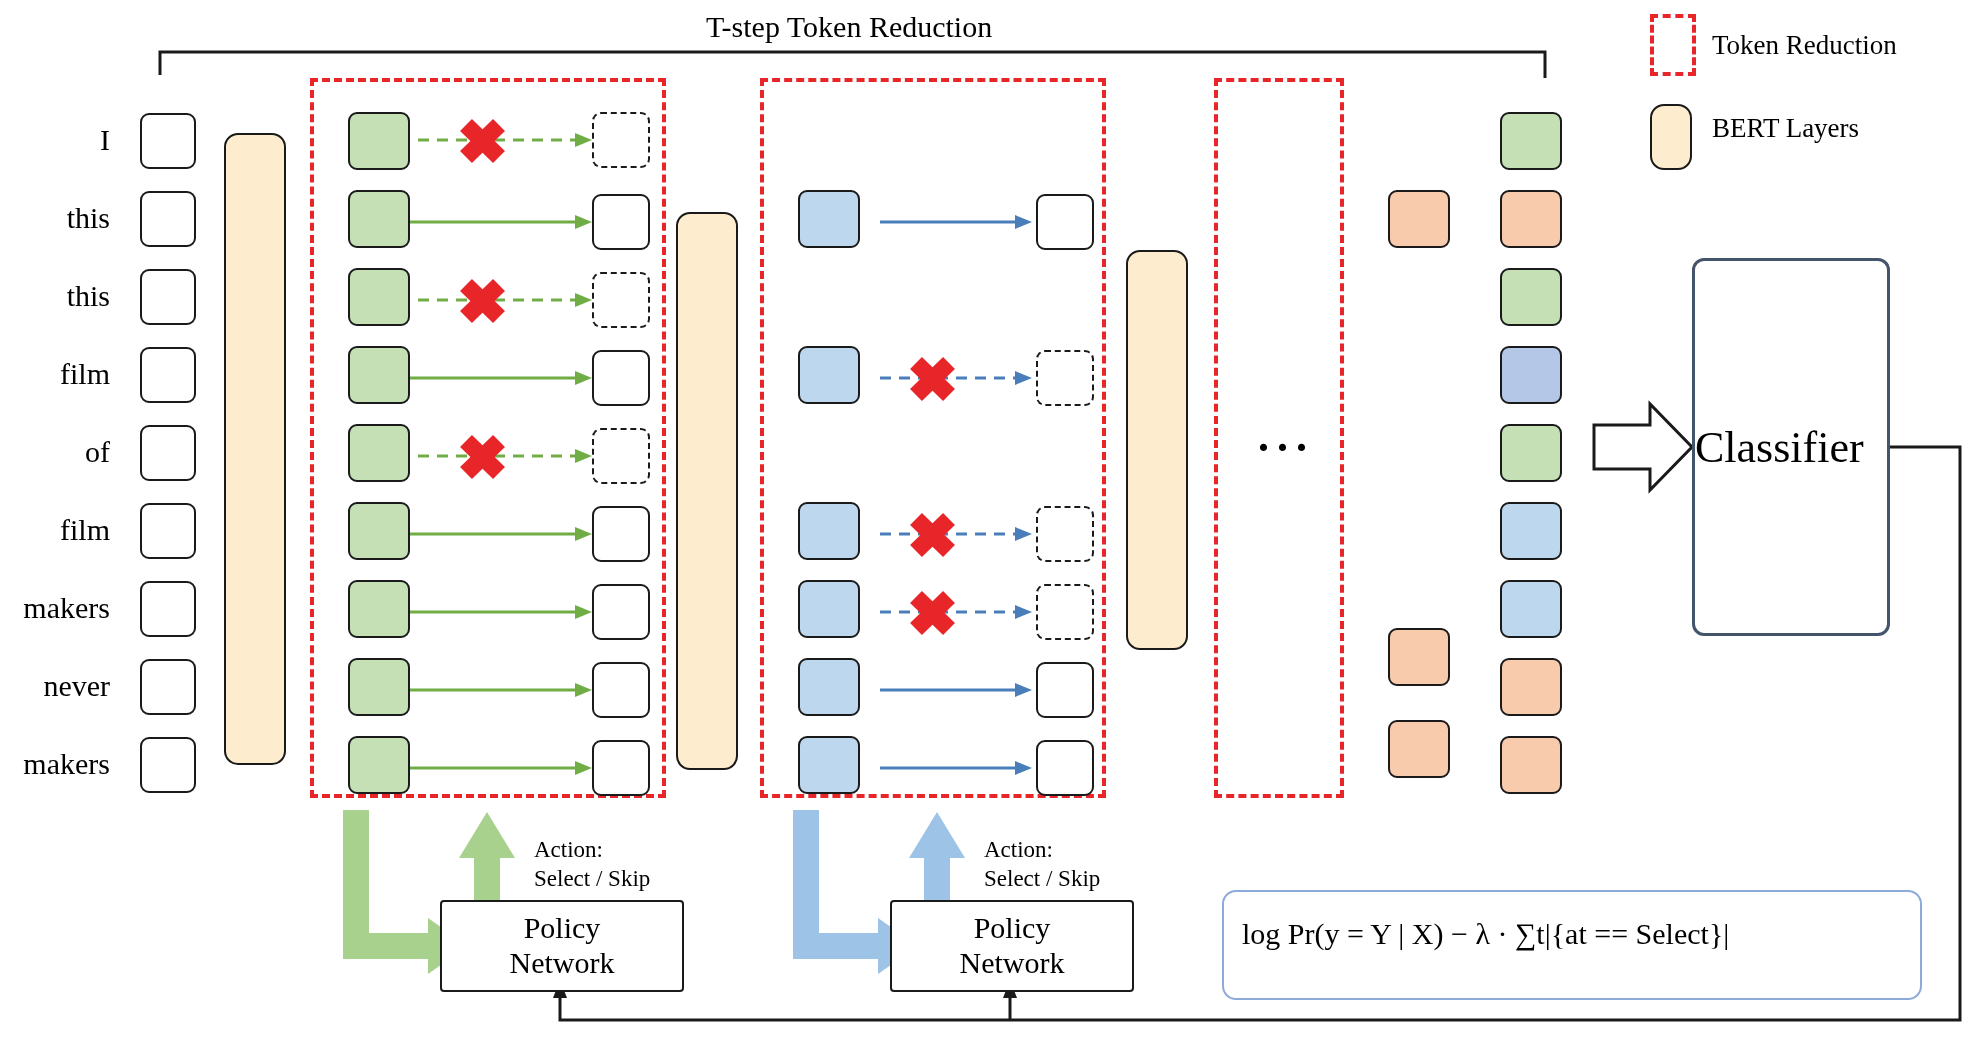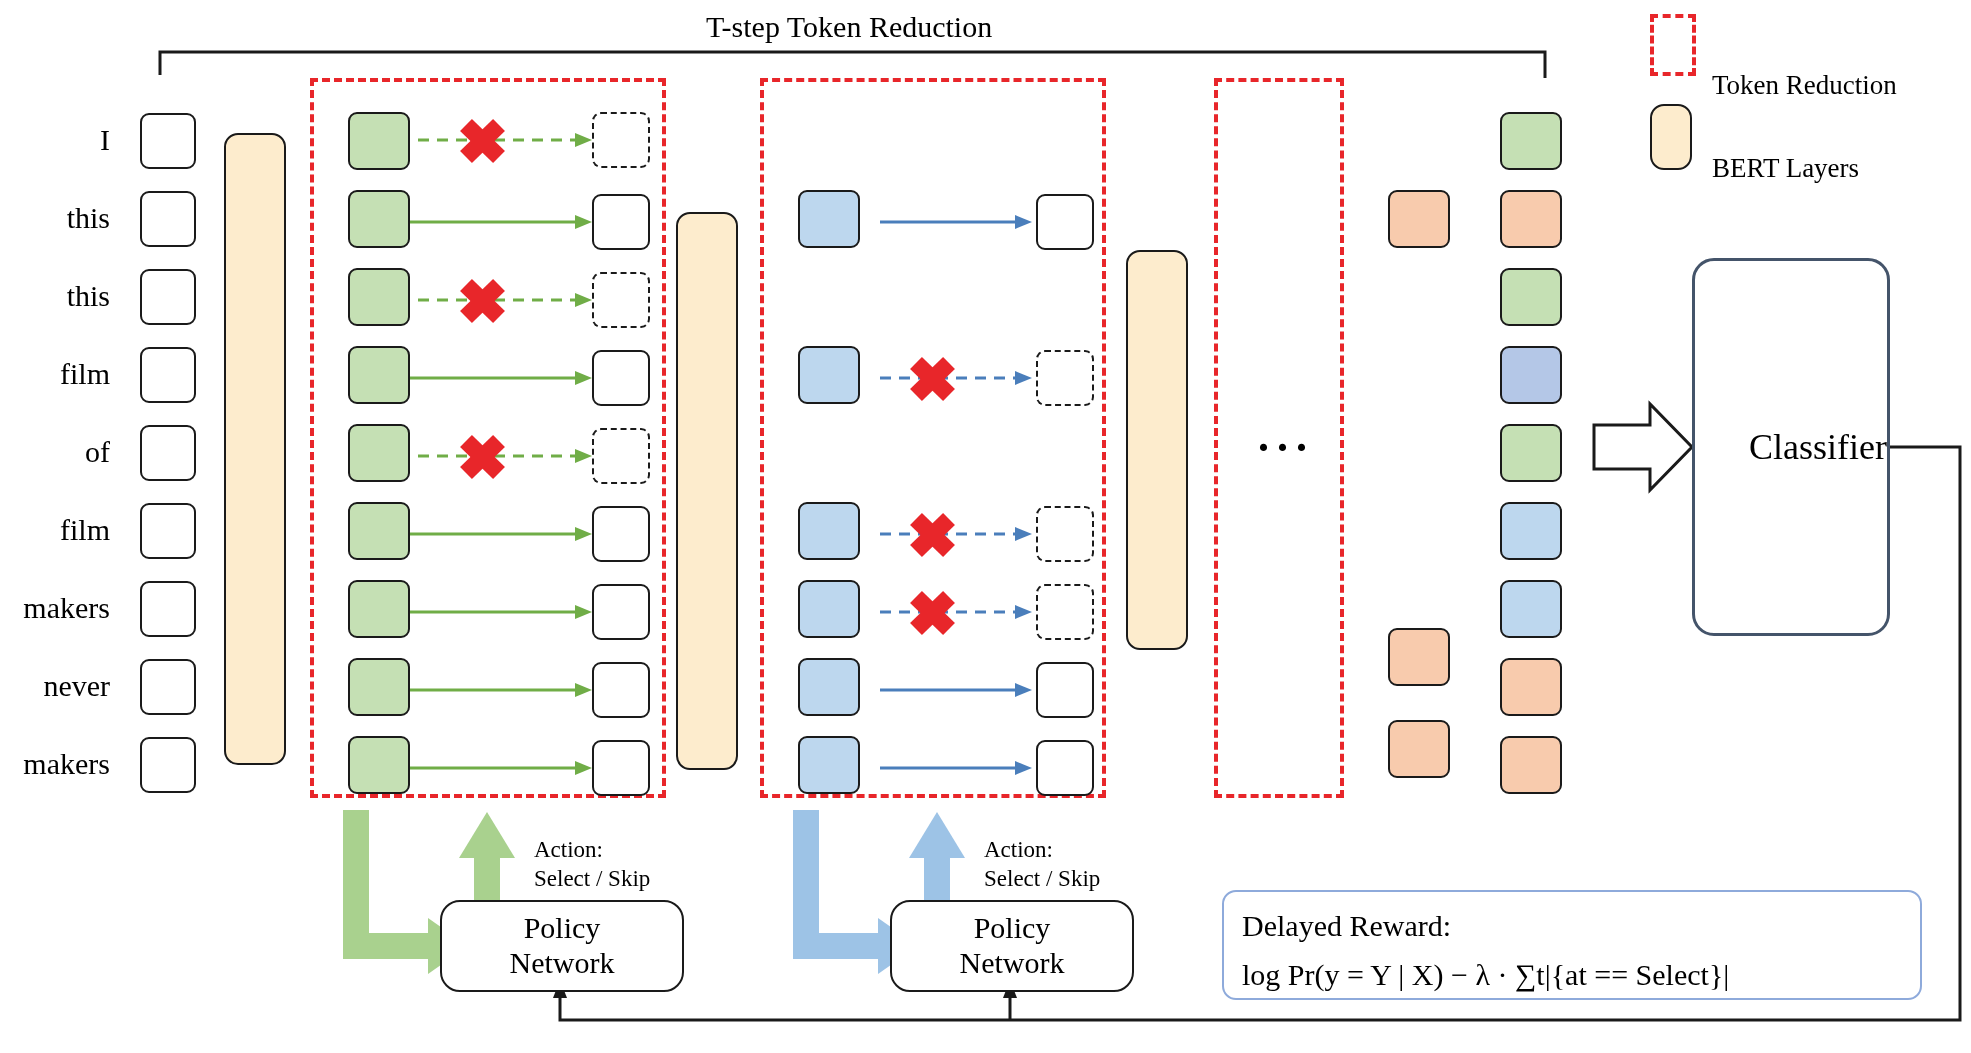--- a/index.html
+++ b/index.html
@@ -12,33 +12,33 @@
   .cell.dashed{border:2.5px dashed #1a1a1a;background:#fff;}
   .cell.green{border:2.5px solid #1a1a1a;background:#c5e0b4;}
   .cell.blue{border:2.5px solid #1a1a1a;background:#bdd7ee;}
   .cell.bluedk{border:2.5px solid #1a1a1a;background:#b4c7e7;}
   .cell.orange{border:2.5px solid #1a1a1a;background:#f8cbad;}
   
   .bert{position:absolute;background:#fdeccd;border:2.5px solid #1a1a1a;border-radius:14px;box-sizing:border-box;}
   
   .region{position:absolute;border:4px dashed #e8262a;box-sizing:border-box;background:transparent;}
   
-  .polybox{position:absolute;border:2.5px solid #1a1a1a;border-radius:20px;background:#fff;box-sizing:border-box;
+  .polybox{position:absolute;border:2.5px solid #1a1a1a;border-radius:4px;background:#fff;box-sizing:border-box;
            display:flex;flex-direction:column;align-items:center;justify-content:center;font-size:30px;line-height:1.16;}
-  .classbox{position:absolute;border:3px solid #44546a;border-radius:22px;background:#fff;box-sizing:border-box;
-           display:flex;align-items:center;justify-content:flex-end;font-size:36px;}
+  .classbox{position:absolute;border:3px solid #44546a;border-radius:12px;background:#fff;box-sizing:border-box;
+           display:flex;align-items:center;justify-content:flex-start;font-size:44px;}
   .rewardbox{position:absolute;border:2.5px solid #8eaadb;border-radius:14px;background:#fff;box-sizing:border-box;
            padding:14px 18px 10px 18px;font-size:30px;line-height:1.35;}
   .rewardbox .l1{display:block;}
   .rewardbox .l2{display:block;margin-top:8px;white-space:nowrap;}
   
   .txt{position:absolute;font-size:30px;color:#000;white-space:nowrap;}
   .small{font-size:23px;line-height:1.25;}
   .title{position:absolute;font-size:30px;color:#000;white-space:nowrap;}
-  .legtxt{position:absolute;font-size:27px;color:#000;white-space:nowrap;margin-top:40px;}
+  .legtxt{position:absolute;font-size:27px;color:#000;white-space:nowrap;}
   .dots{position:absolute;font-size:44px;letter-spacing:8px;color:#000;font-weight:bold;line-height:1;}
   svg{position:absolute;left:0;top:0;pointer-events:none;}
   .legbox-red{position:absolute;border:4px dashed #e8262a;box-sizing:border-box;}
 </style>
 </head>
 <body>
 
 <div class="title" style="left:706px;top:10px;">T-step Token Reduction</div>
 
 <svg width="1971" height="1053">
@@ -222,21 +222,20 @@
 <div class="polybox" style="left:440px;top:900px;width:244px;height:92px;">
   <span>Policy</span>
   <span>Network</span>
 </div>
 <div class="polybox" style="left:890px;top:900px;width:244px;height:92px;">
   <span>Policy</span>
   <span>Network</span>
 </div>
 
 <div class="rewardbox" style="left:1222px;top:890px;width:700px;height:110px;">
-  <span class="l1">Delayed Reward:</span>
   <span class="l2">log Pr(y = Y | X) − λ · ∑t|{at == Select}|</span>
 </div>
 
 <div class="legbox-red" style="left:1650px;top:14px;width:46px;height:62px;"></div>
 <div class="legtxt" style="left:1712px;top:30px;">Token Reduction</div>
 
 <div class="bert" style="left:1650px;top:104px;width:42px;height:66px;"></div>
 <div class="legtxt" style="left:1712px;top:113px;">BERT Layers</div>
 
 </body></html>

